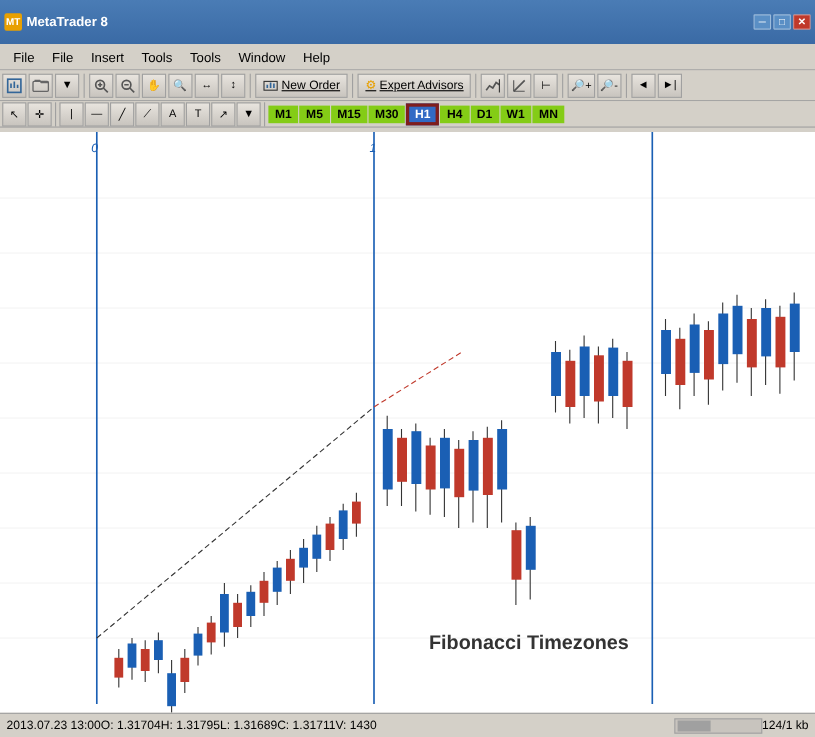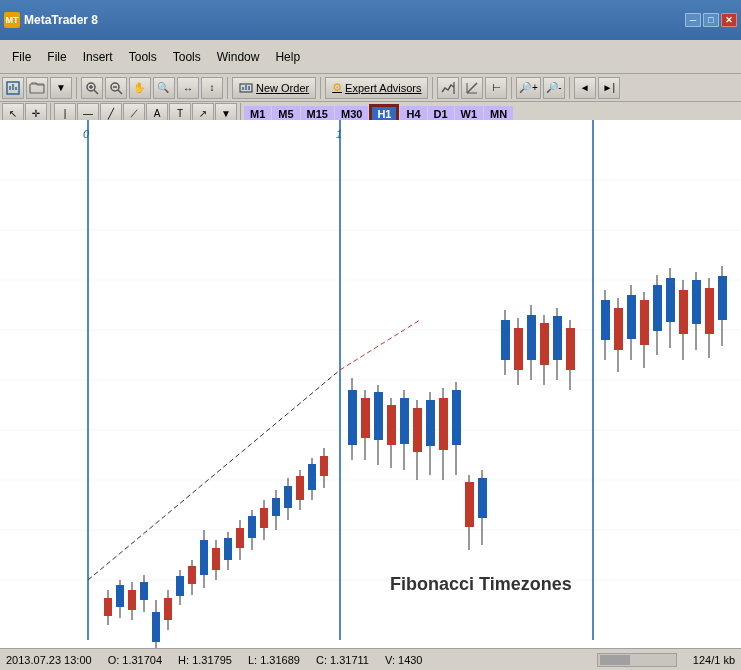--- a/index.html
+++ b/index.html
@@ -15,21 +15,21 @@
       font-size: 12px; font-weight: bold;
     }
     #titlebar .title-left { display: flex; align-items: center; gap: 4px; }
     #titlebar .title-icon { width: 16px; height: 16px; background: #e8a000; border-radius: 2px; display: flex; align-items: center; justify-content: center; font-size: 9px; color: white; }
     #titlebar .win-controls { display: flex; gap: 2px; }
     .win-btn { width: 16px; height: 14px; border: 1px solid rgba(255,255,255,0.4); background: #5a8fc5; display: flex; align-items: center; justify-content: center; font-size: 9px; color: white; cursor: pointer; border-radius: 1px; }
     .win-btn.close { background: #c0392b; }
 
     
     #menubar {
-      width: 100%; height: 34px;
+      width: 100%; height: 24px;
       background: #d4d0c8;
       display: flex; align-items: center;
       border-bottom: 1px solid #a0a0a0;
       padding: 0 4px;
     }
     .menu-item { padding: 2px 8px; font-size: 12px; color: #000; cursor: pointer; }
 
     
     #toolbar1 {
       width: 100%; height: 28px;
@@ -51,39 +51,39 @@
     
     #toolbar2 {
       width: 100%; height: 24px;
       background: #d4d0c8;
       display: flex; align-items: center;
       border-bottom: 1px solid #a0a0a0;
       padding: 0 2px; gap: 1px;
     }
     .tf-btn {
       padding: 1px 5px; font-size: 11px; font-weight: bold;
-      background: #c4b5fd; border: 1px solid transparent;
+      background: #84cc16; border: 1px solid transparent;
       cursor: pointer; color: #000;
     }
     .tf-btn.active { background: #316ac5; color: white; border: 3px solid #7f1d1d; }
 
     
     #chart-container {
       position: absolute; top: 120px; left: 0; right: 0; bottom: 22px;
       background: white;
       overflow: hidden;
     }
 
     
     #statusbar {
       position: absolute; bottom: 0; left: 0; right: 0; height: 22px;
       background: #d4d0c8;
       border-top: 1px solid #a0a0a0;
       display: flex; align-items: center;
-      padding: 0 6px; gap: 16px;
+      padding: 0 6px; 
       font-size: 11px;
     }
 
     svg#chart-svg {
       position: absolute; top: 0; left: 0; width: 100%; height: 100%;
     }
   </style>
 </head>
 <body>
 

